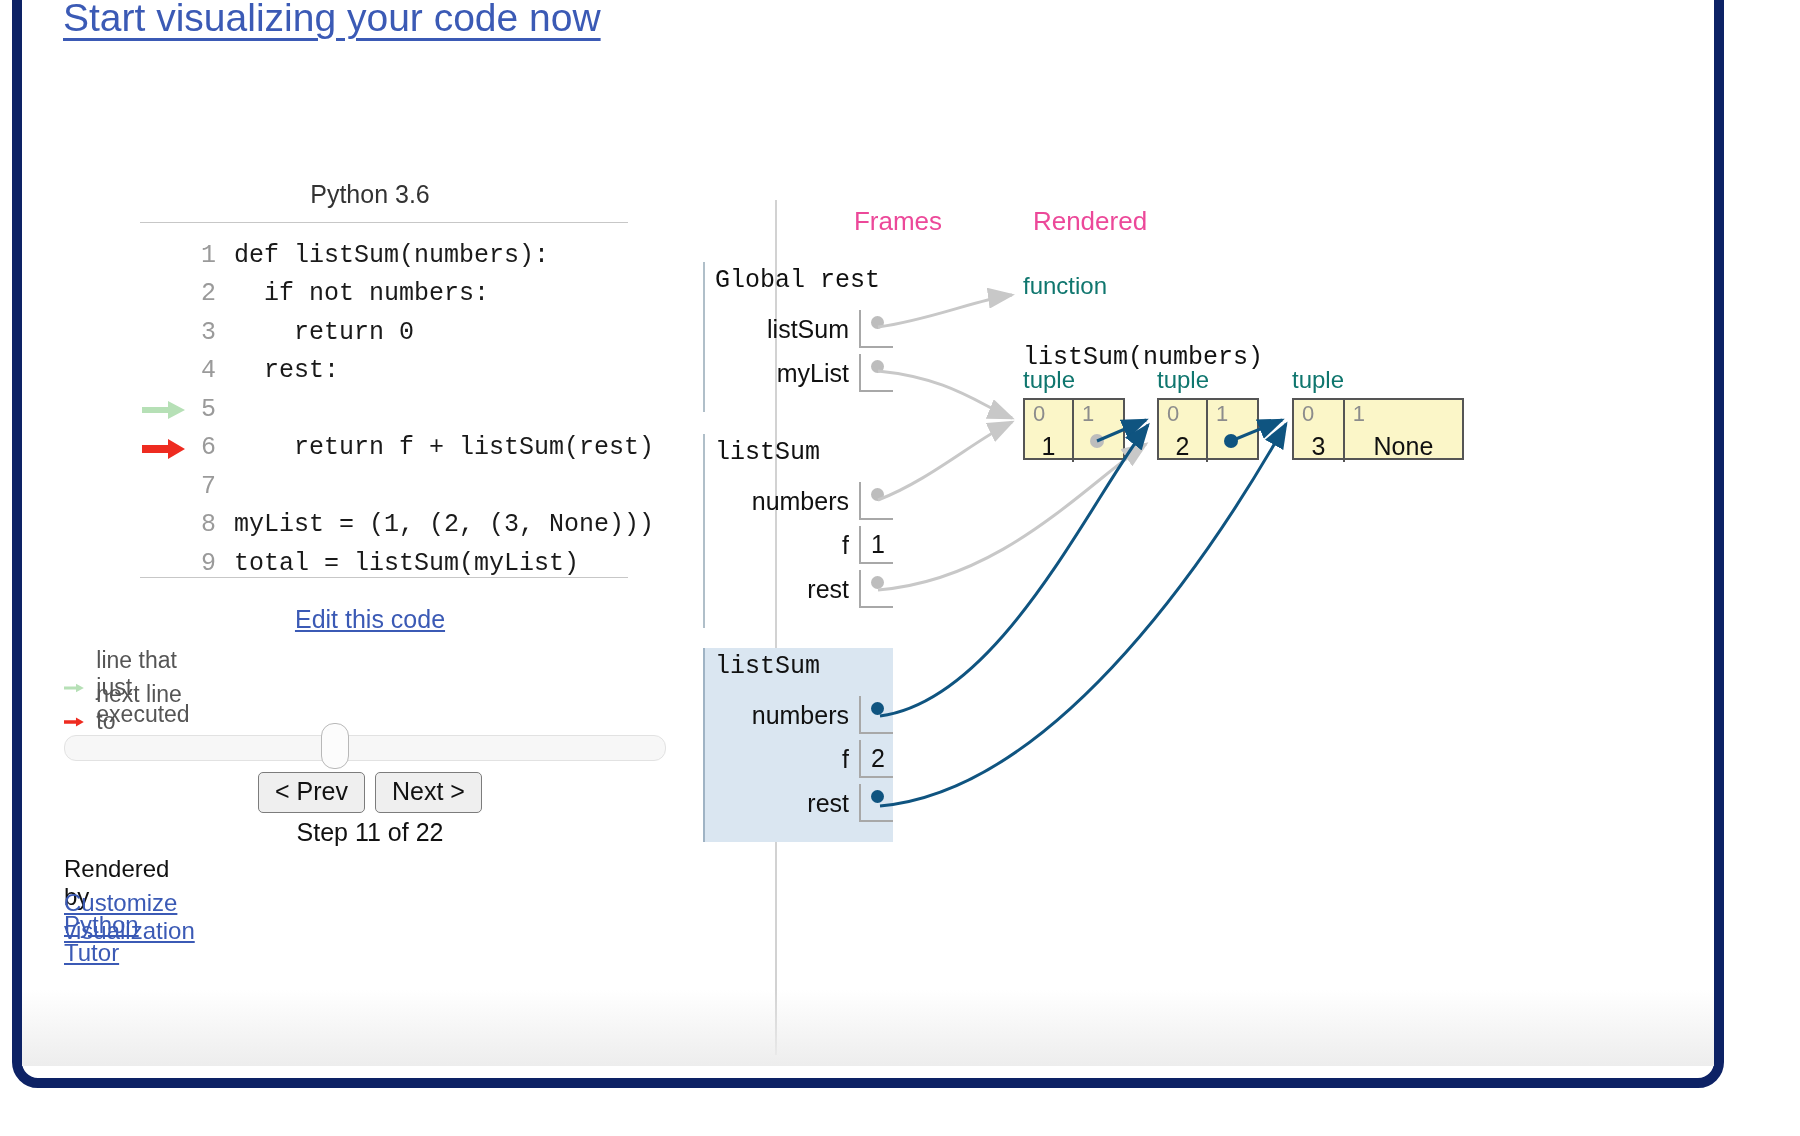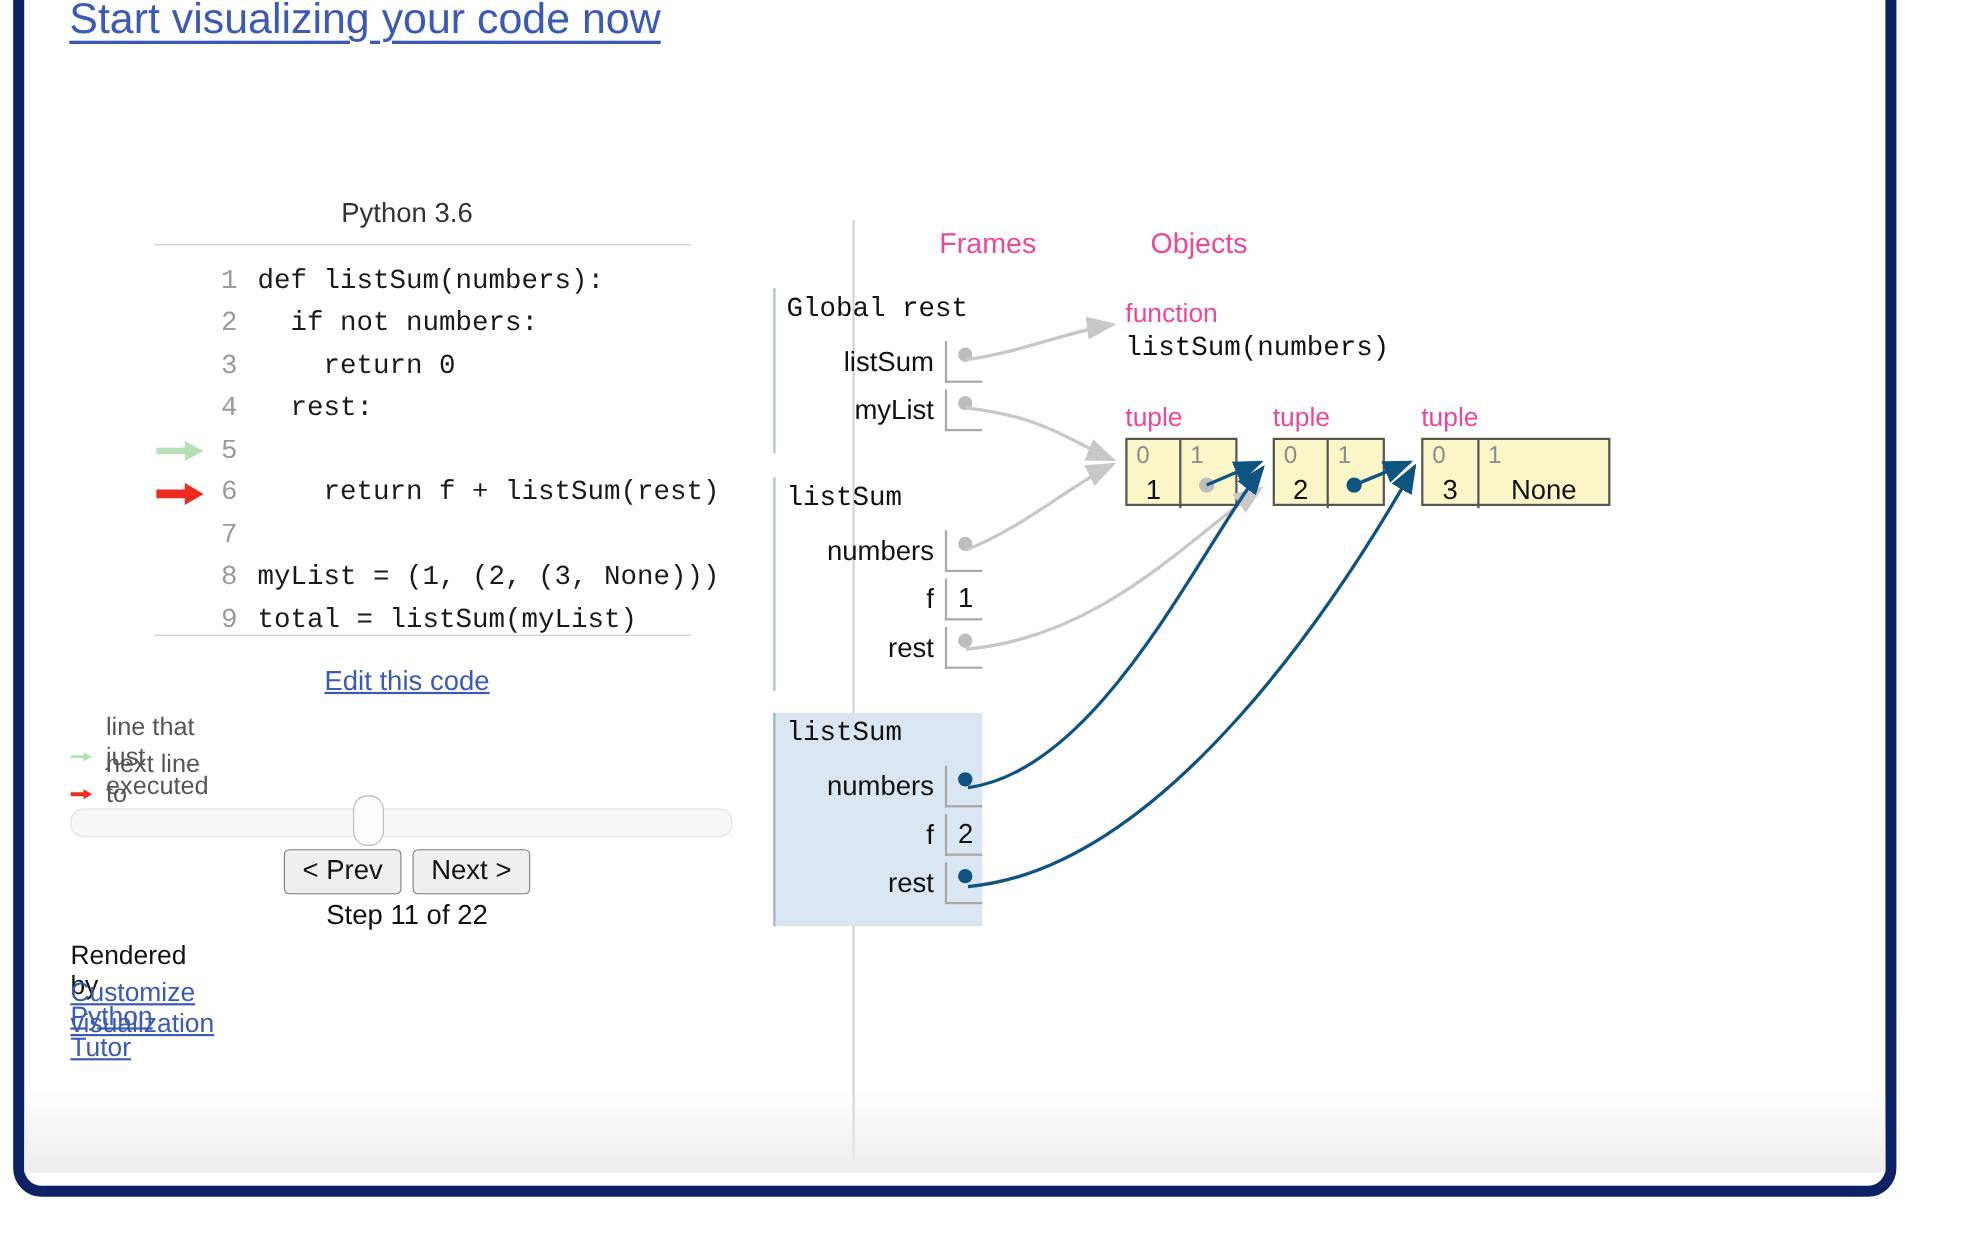--- a/index.html
+++ b/index.html
@@ -184,26 +184,26 @@
   .ptr-dot-gray { background: #bdbdbd; }
   .ptr-dot-blue { background: #0f5480; }
   
   #frame-active-bg {
     position: absolute; left: 703px; top: 648px;
     width: 190px; height: 194px;
     background: #dae6f1;
   }
   
   .obj-type-label {
-    position: absolute; font-size: 24px; color: #ec4899;
+    position: absolute; font-size: 24px; color: #0f766e;
   }
   .func-name {
     position: absolute;
     font-family: "Liberation Mono", monospace;
-    font-size: 25px; color: #111;
+    font-size: 25px; color: #111; margin-top: 41px;
   }
   .tuple {
     position: absolute;
     display: flex;
     border: 2px solid #555;
     background: #fbf6c8;
     box-sizing: border-box;
   }
   .tcell {
     position: relative;
@@ -342,21 +342,21 @@
     <div class="rendered-by">
       <span>Rendered by </span><a>Python Tutor</a>
     </div>
 
     <div class="customize-link">Customize visualization</div>
   </div>
 
   <div id="vdivider"></div>
 
   <div class="col-head" id="head-frames">Frames</div>
-  <div class="col-head" id="head-objects">Objects</div>
+  <div class="col-head" id="head-objects">Rendered</div>
 
   <div id="frame-active-bg"></div>
 
   <div class="frame-box" style="left:703px; top:262px; width:190px; height:150px;">
     <div class="frame-bar" style="height:150px;"></div>
     <div class="frame-title" style="left:12px; top:4px;">Global rest</div>
     <div class="var-row" style="left:0px; top:48px; width:190px; justify-content:flex-end;">
       <span class="var-name">listSum</span>
       <span class="var-val" style="width:32px;">
         <span class="ptr-dot-gray"></span>

